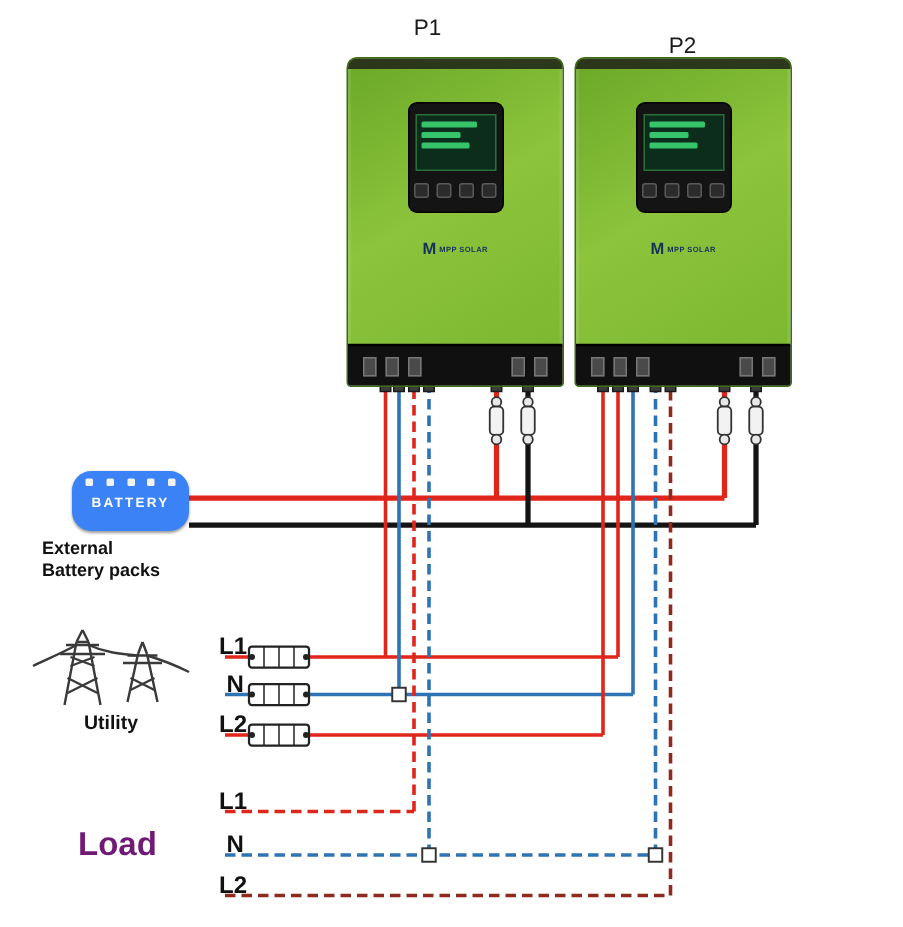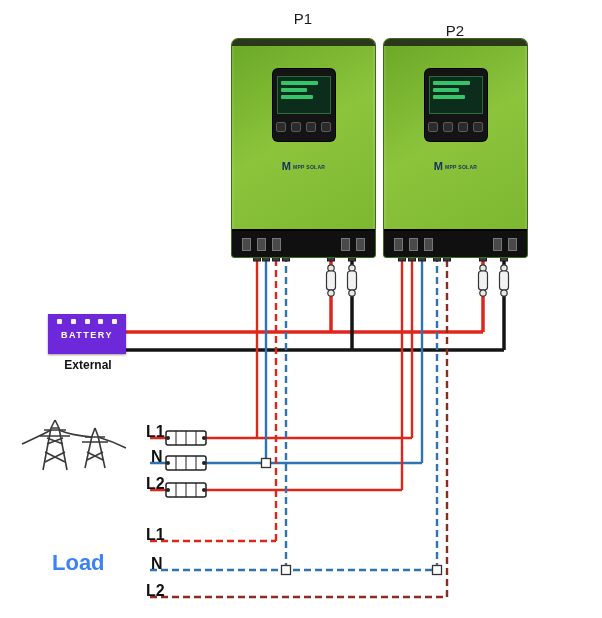--- a/index.html
+++ b/index.html
@@ -28,32 +28,32 @@
         display:flex;align-items:center;gap:2px;}
   .logo-m{font-weight:bold;font-size:11px;color:#14325c;line-height:1;}
   .logo-text{font-size:5px;color:#14325c;font-weight:bold;letter-spacing:.3px;}
   .inv-bottom{position:absolute;bottom:0;left:0;right:0;height:26px;background:#101010;
               border-top:2px solid #000;border-radius:0 0 2px 2px;
               display:flex;align-items:center;padding:0 10px;gap:6px;}
   .term{width:7px;height:11px;background:#4a4a4a;border:1px solid #777;}
   .sp{flex:1;}
 
   
-  .battery{position:absolute;left:48px;top:314px;width:78px;height:40px;background:#6d28d9;
-           border-radius:0;box-shadow:0 1px 2px rgba(0,0,0,.4);}
+  .battery{position:absolute;left:48px;top:314px;width:78px;height:40px;background:#3b82f6;
+           border-radius:13px;box-shadow:0 1px 2px rgba(0,0,0,.4);}
   .bat-caps{display:flex;justify-content:space-between;padding:5px 9px 0;}
   .cap{width:5px;height:5px;background:#f2f2f2;border-radius:1px;}
   .bat-label{text-align:center;color:#fff;font-size:9px;font-weight:bold;
              letter-spacing:1.5px;margin-top:6px;}
-  .caption{position:absolute;left:28px;top:358px;width:120px;text-align:center;
+  .caption{position:absolute;left:28px;top:358px;width:120px;text-align:left;
            font-size:12px;font-weight:bold;color:#111;line-height:1.25;}
 
   .utility-label{position:absolute;left:24px;top:474px;width:100px;text-align:center;
                  font-size:13px;font-weight:bold;color:#111;}
-  .load-label{position:absolute;left:52px;top:550px;font-size:22px;font-weight:bold;color:#3b82f6;}
+  .load-label{position:absolute;left:52px;top:550px;font-size:22px;font-weight:bold;color:#701a75;}
 
   .line-label{position:absolute;font-size:16px;font-weight:bold;color:#111;}
 
   svg.wires{position:absolute;left:0;top:0;pointer-events:none;}
 </style>
 </head>
 <body>
 
 <div class="canvas">
 
@@ -173,21 +173,21 @@
       <path d="M85 468 L92 436 M105 468 L98 436"></path>
       <path d="M95 428 L92 436 M95 428 L98 436"></path>
       <path d="M82 442 H108 M85 437 H105"></path>
       <path d="M87 460 L103 452 M87 452 L103 460"></path>
       <path d="M59 430 C70 435 80 436 92 437"></path>
       <path d="M51 430 C40 436 30 440 22 444"></path>
       <path d="M98 437 C108 440 118 444 126 448"></path>
     </g>
   </svg>
 
-  <div class="inv-label" style="left:283px;top:10px">P1</div>
+  <div class="inv-label" style="left:265px;top:10px">P1</div>
   <div class="inv-label" style="left:435px;top:22px">P2</div>
 
   <div class="inverter" style="left:231px">
     <div class="inv-top"></div>
     <div class="lcd">
       <div class="screen">
         <div class="scan s1"></div>
           <div class="scan s2"></div>
           <div class="scan s3"></div>
       </div>
@@ -246,22 +246,24 @@
       <span class="cap"></span>
         <span class="cap"></span>
         <span class="cap"></span>
       <span class="cap"></span>
         <span class="cap"></span>
     </div>
     <div class="bat-label">BATTERY</div>
   </div>
   <div class="caption">
     <div>External</div>
-  </div>
-
+    <div>Battery packs</div>
+  </div>
+
+  <div class="utility-label">Utility</div>
   <div class="load-label">Load</div>
 
   <div class="line-label" style="left:146px;top:423px">L1</div>
   <div class="line-label" style="left:151px;top:448px">N</div>
   <div class="line-label" style="left:146px;top:475px">L2</div>
 
   <div class="line-label" style="left:146px;top:526px">L1</div>
   <div class="line-label" style="left:151px;top:555px">N</div>
   <div class="line-label" style="left:146px;top:582px">L2</div>
 

